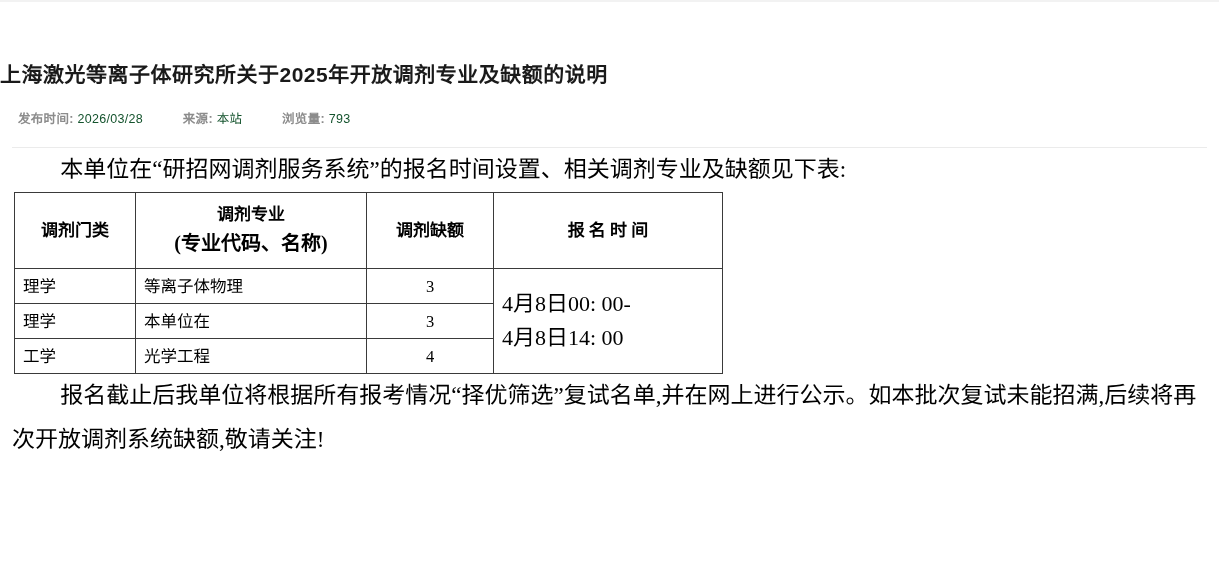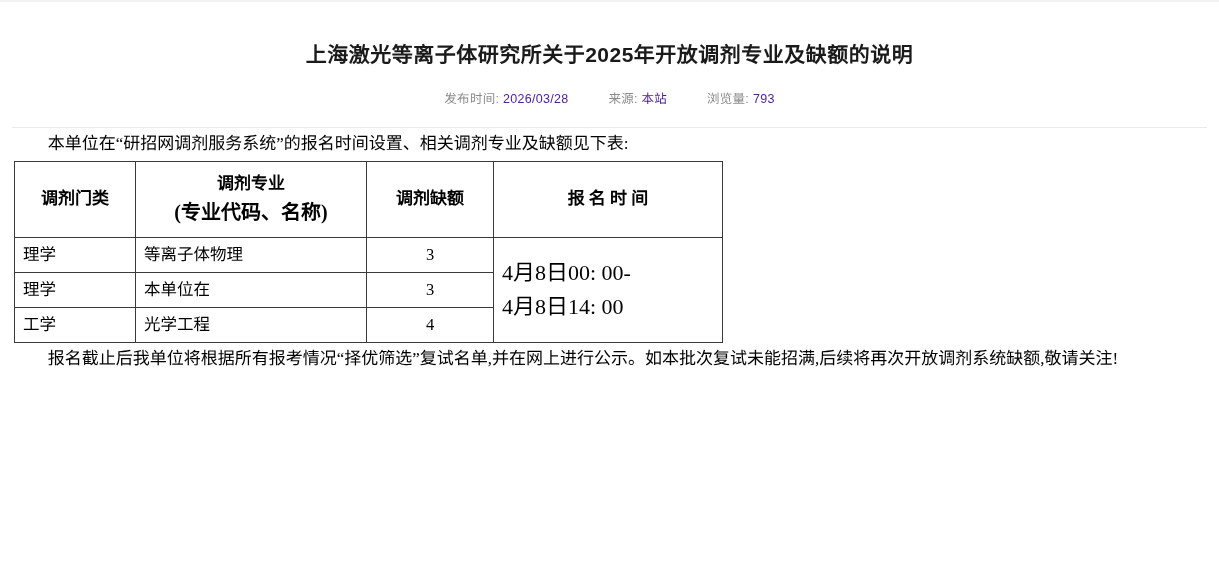--- a/index.html
+++ b/index.html
@@ -26,22 +26,21 @@
   
   .top-rule {
     position: absolute;
     top: 0;
     left: 0;
     width: 1219px;
     height: 2px;
     background: #f2f2f2;
   }
   .header {
-    padding-top: 40px;
-    text-align: center;
+    padding-top: 60px;
   }
   .doc-title {
     font-family: "Liberation Sans", "DejaVu Sans", sans-serif;
     font-weight: bold;
     font-size: 21px;
     letter-spacing: 0.5px;
     color: #1a1a1a;
     line-height: 1.4;
   }
   .meta {
@@ -49,33 +48,33 @@
     font-family: "Liberation Sans", "DejaVu Sans", sans-serif;
     font-size: 12.5px;
     color: #8c8c8c;
     letter-spacing: 0.3px;
   }
   .meta span.meta-item {
     display: inline-block;
     margin: 0 18px;
     white-space: nowrap;
   }
-  .meta .meta-label { color: #8c8c8c; }
-  .meta .meta-value { color: #4c1d95; }
+  .meta .meta-label { color: #8c8c8c; font-weight: bold; }
+  .meta .meta-value { color: #14532d; }
   .divider {
     margin-top: 20px;
     margin-left: 12px;
     margin-right: 12px;
     border-top: 1px solid #ebebeb;
   }
   .content {
     padding: 0 12px;
   }
   p.para {
-    font-size: 17px;
+    font-size: 23px;
     line-height: 1.9;
     margin: 0;
     color: #000;
   }
   .para-intro {
     margin-top: 30px;
     margin-bottom: 12px;
     text-indent: 2.1em;
   }
   table.notice-table {

